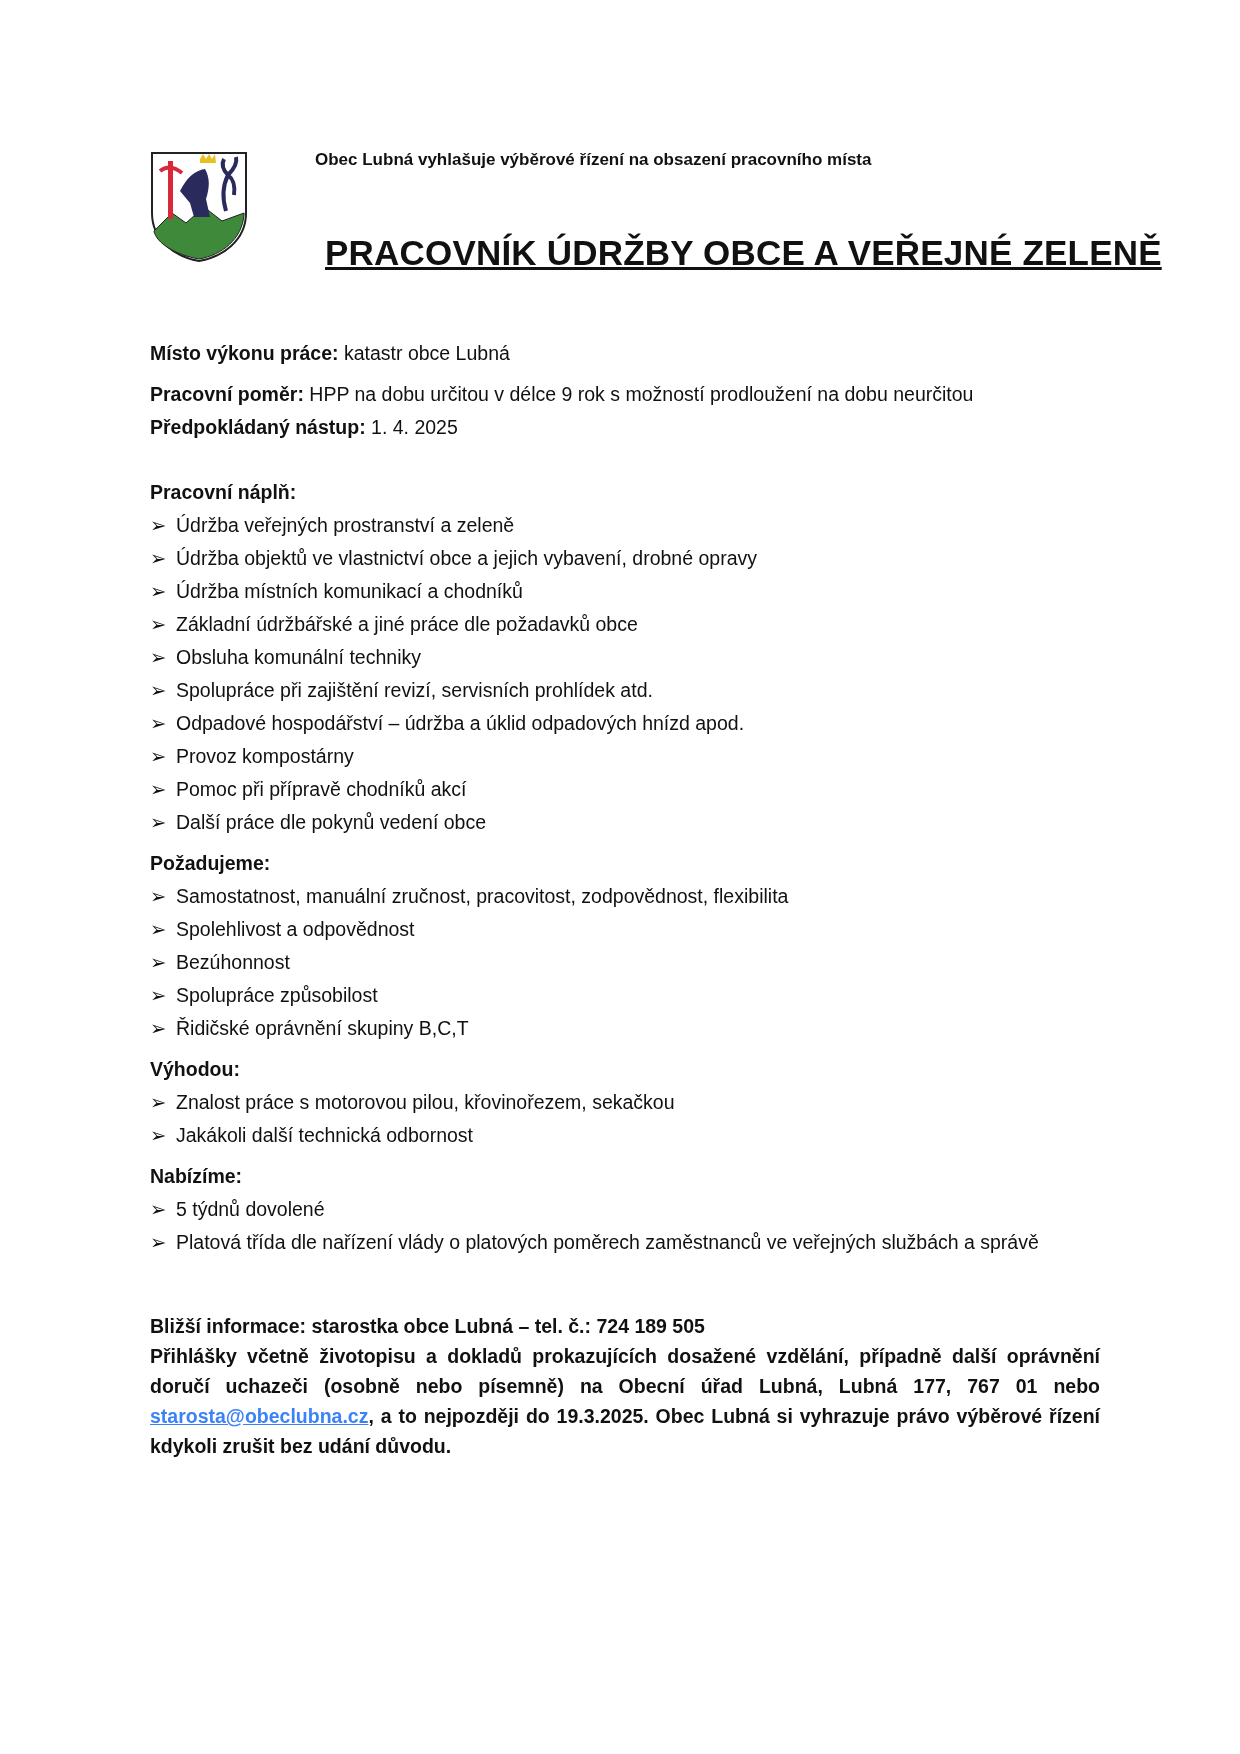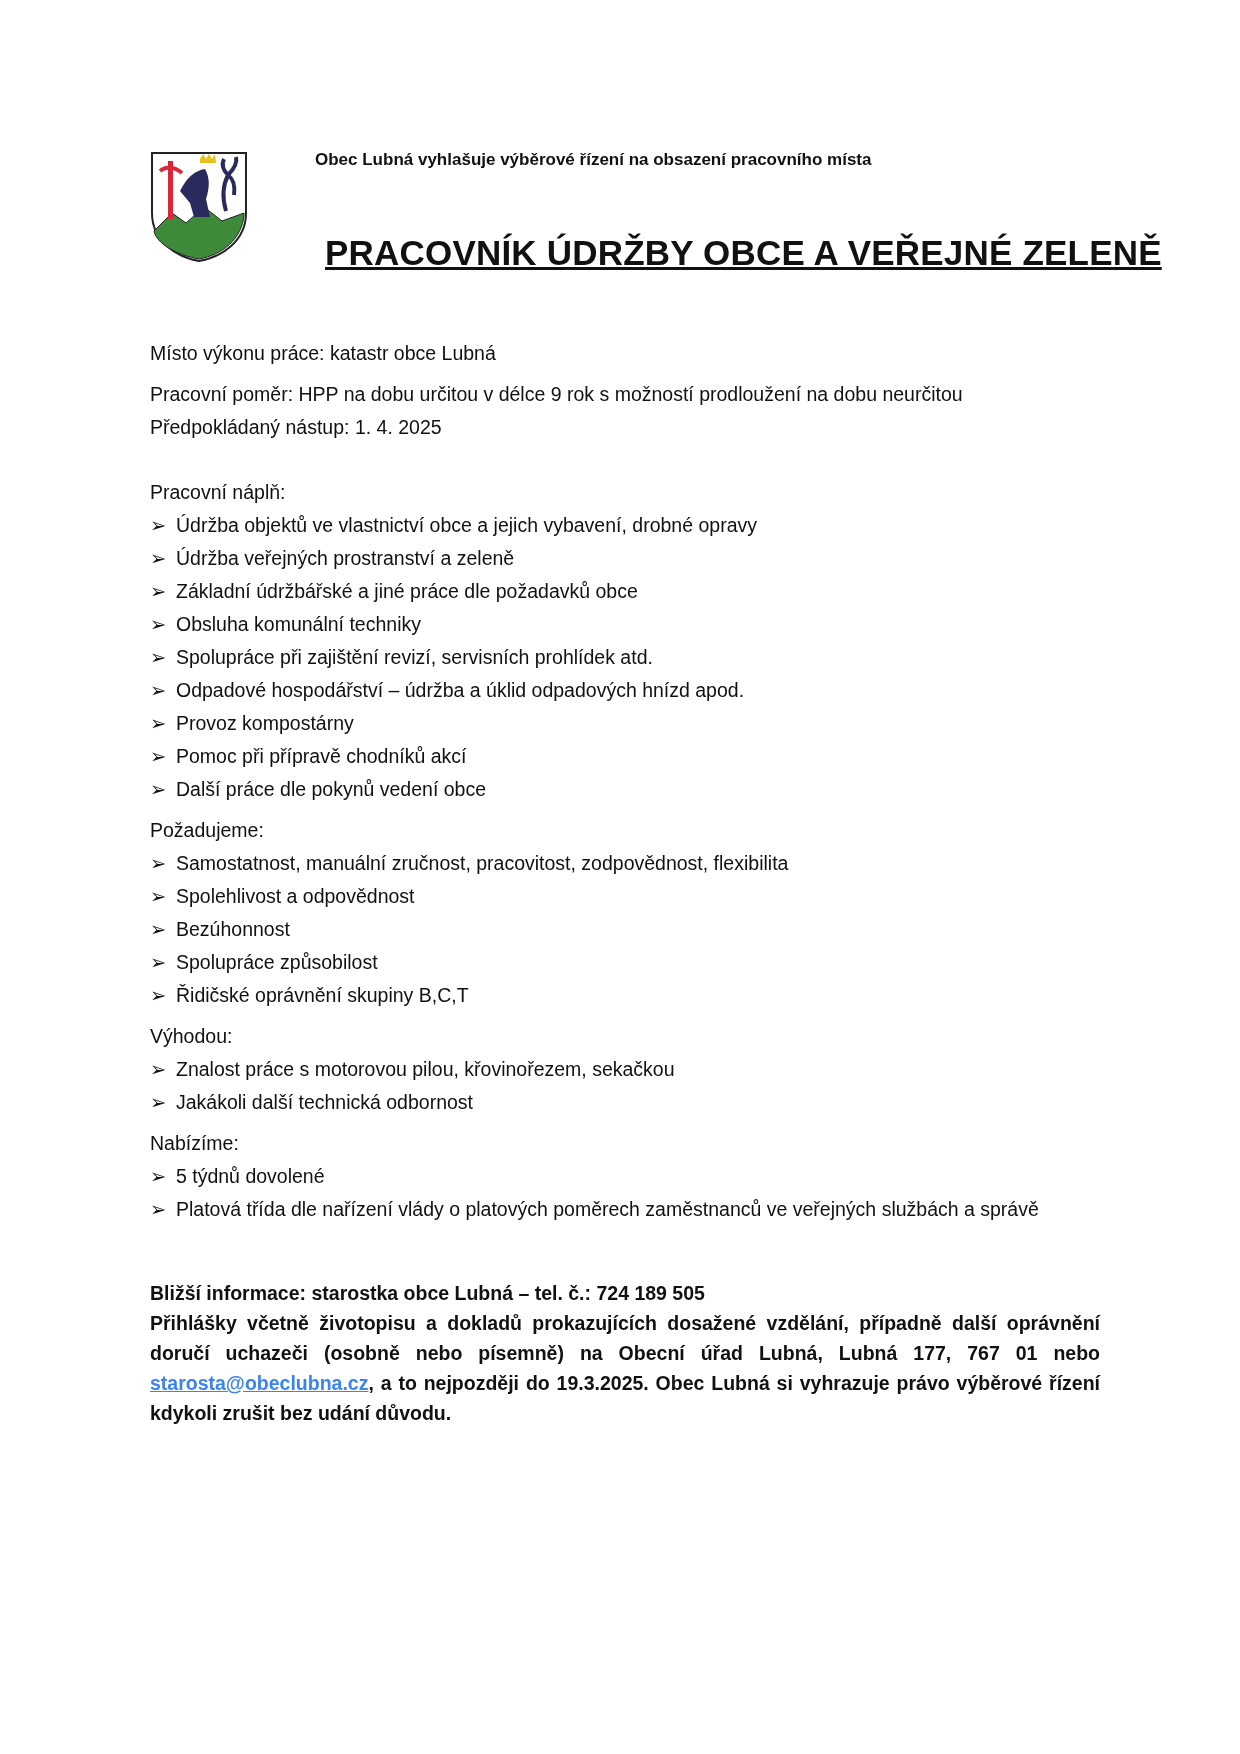--- a/index.html
+++ b/index.html
@@ -7,21 +7,21 @@
          font-family: "Liberation Sans", "DejaVu Sans", sans-serif; color: #111; }
   .page { position: absolute; left: 0; top: 0; width: 1240px; height: 1754px; }
   .crest { position: absolute; left: 150px; top: 151px; width: 98px; height: 112px; }
   .header-line { position: absolute; left: 315px; top: 150px; font-size: 17px; font-weight: bold; }
   .title { position: absolute; left: 325px; top: 233px; font-size: 35px; font-weight: bold; text-decoration: underline; letter-spacing: 0.2px; }
   .content { position: absolute; left: 150px; top: 337px; width: 950px; font-size: 19.5px; }
   .line { height: 33px; line-height: 33px; white-space: nowrap; }
   .gap-sm { height: 8px; }
   .gap-md { height: 32px; }
   .gap-lg { height: 52px; }
-  .b { font-weight: normal; }
+  .b { font-weight: bold; }
   .bullet { display: inline-block; width: 26px; }
   .footer { font-weight: bold; line-height: 30px; text-align: justify; width: 950px; }
   .link { color: #3b82f6; text-decoration: underline; }
 </style>
 </head>
 <body>
 
 <div class="page">
 
   <svg class="crest" viewBox="0 0 98 112">
@@ -45,22 +45,23 @@
     <div class="line">
       <span class="b">Pracovní poměr:</span><span> HPP na dobu určitou v délce 9 rok s možností prodloužení na dobu neurčitou</span>
     </div>
     <div class="line">
       <span class="b">Předpokládaný nástup:</span><span> 1. 4. 2025</span>
     </div>
     <div class="gap-md"></div>
 
     <div class="line b">Pracovní náplň:</div>
     <div>
+      <div class="line"><span class="bullet">➢</span><span>Údržba veřejných prostranství a zeleně</span></div>
       <div class="line"><span class="bullet">➢</span><span>Údržba objektů ve vlastnictví obce a jejich vybavení, drobné opravy</span></div>
-      <div class="line"><span class="bullet">➢</span><span>Údržba veřejných prostranství a zeleně</span></div>
+      <div class="line"><span class="bullet">➢</span><span>Údržba místních komunikací a chodníků</span></div>
       <div class="line"><span class="bullet">➢</span><span>Základní údržbářské a jiné práce dle požadavků obce</span></div>
       <div class="line"><span class="bullet">➢</span><span>Obsluha komunální techniky</span></div>
       <div class="line"><span class="bullet">➢</span><span>Spolupráce při zajištění revizí, servisních prohlídek atd.</span></div>
       <div class="line"><span class="bullet">➢</span><span>Odpadové hospodářství – údržba a úklid odpadových hnízd apod.</span></div>
       <div class="line"><span class="bullet">➢</span><span>Provoz kompostárny</span></div>
       <div class="line"><span class="bullet">➢</span><span>Pomoc při přípravě chodníků akcí</span></div>
       <div class="line"><span class="bullet">➢</span><span>Další práce dle pokynů vedení obce</span></div>
     </div>
     <div class="gap-sm"></div>
 

